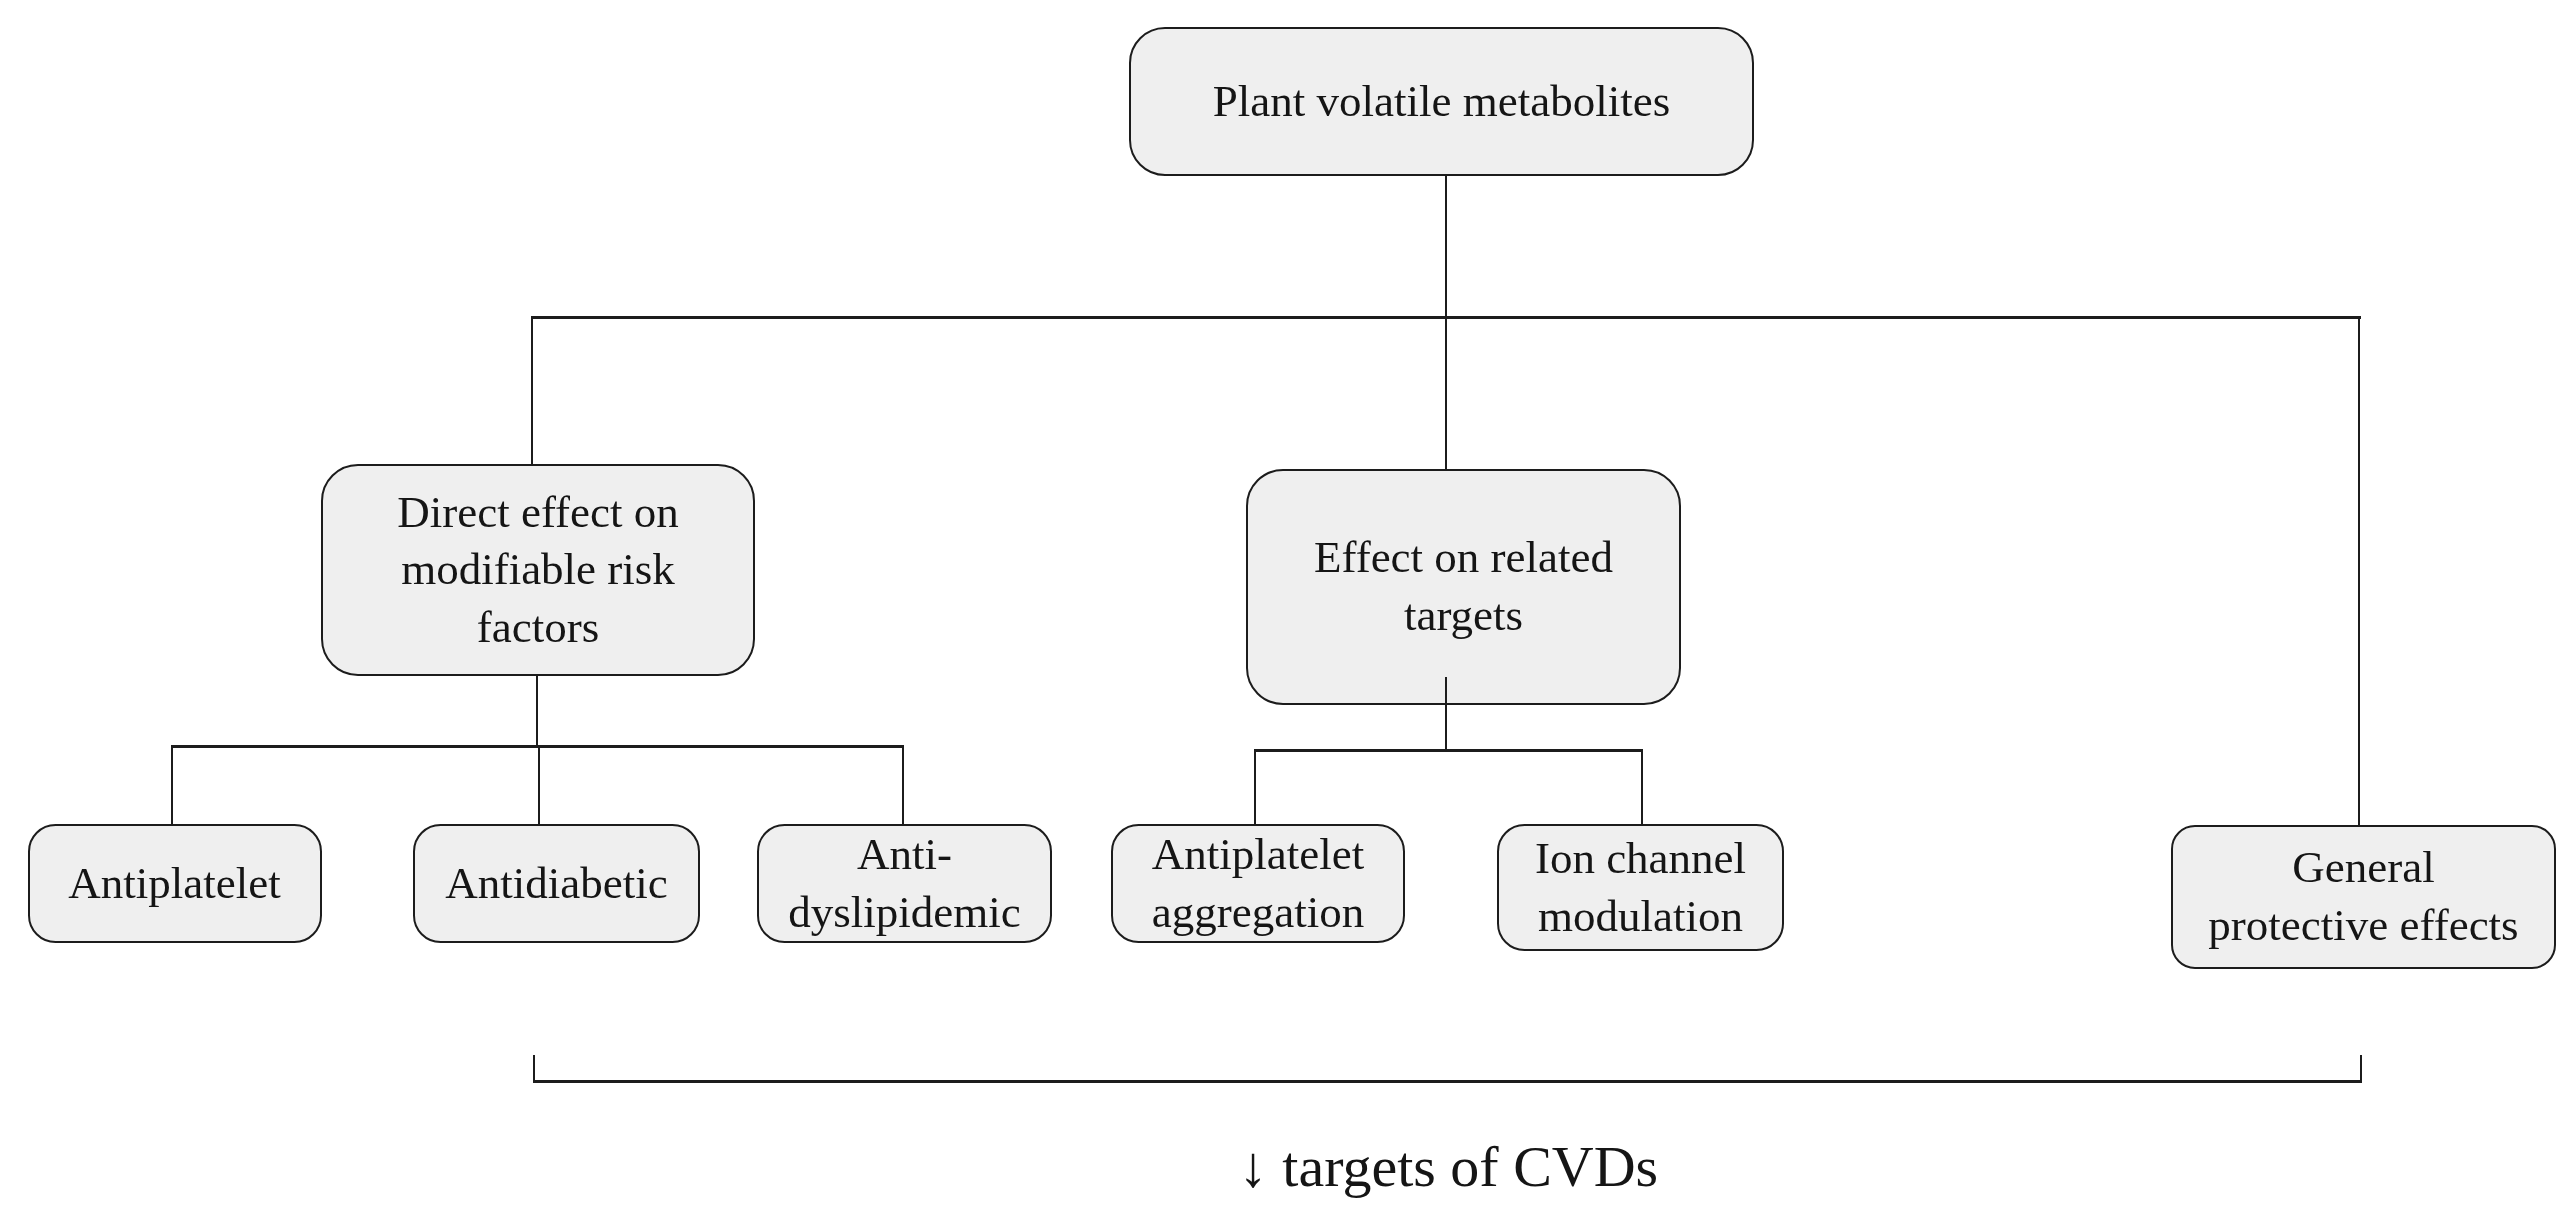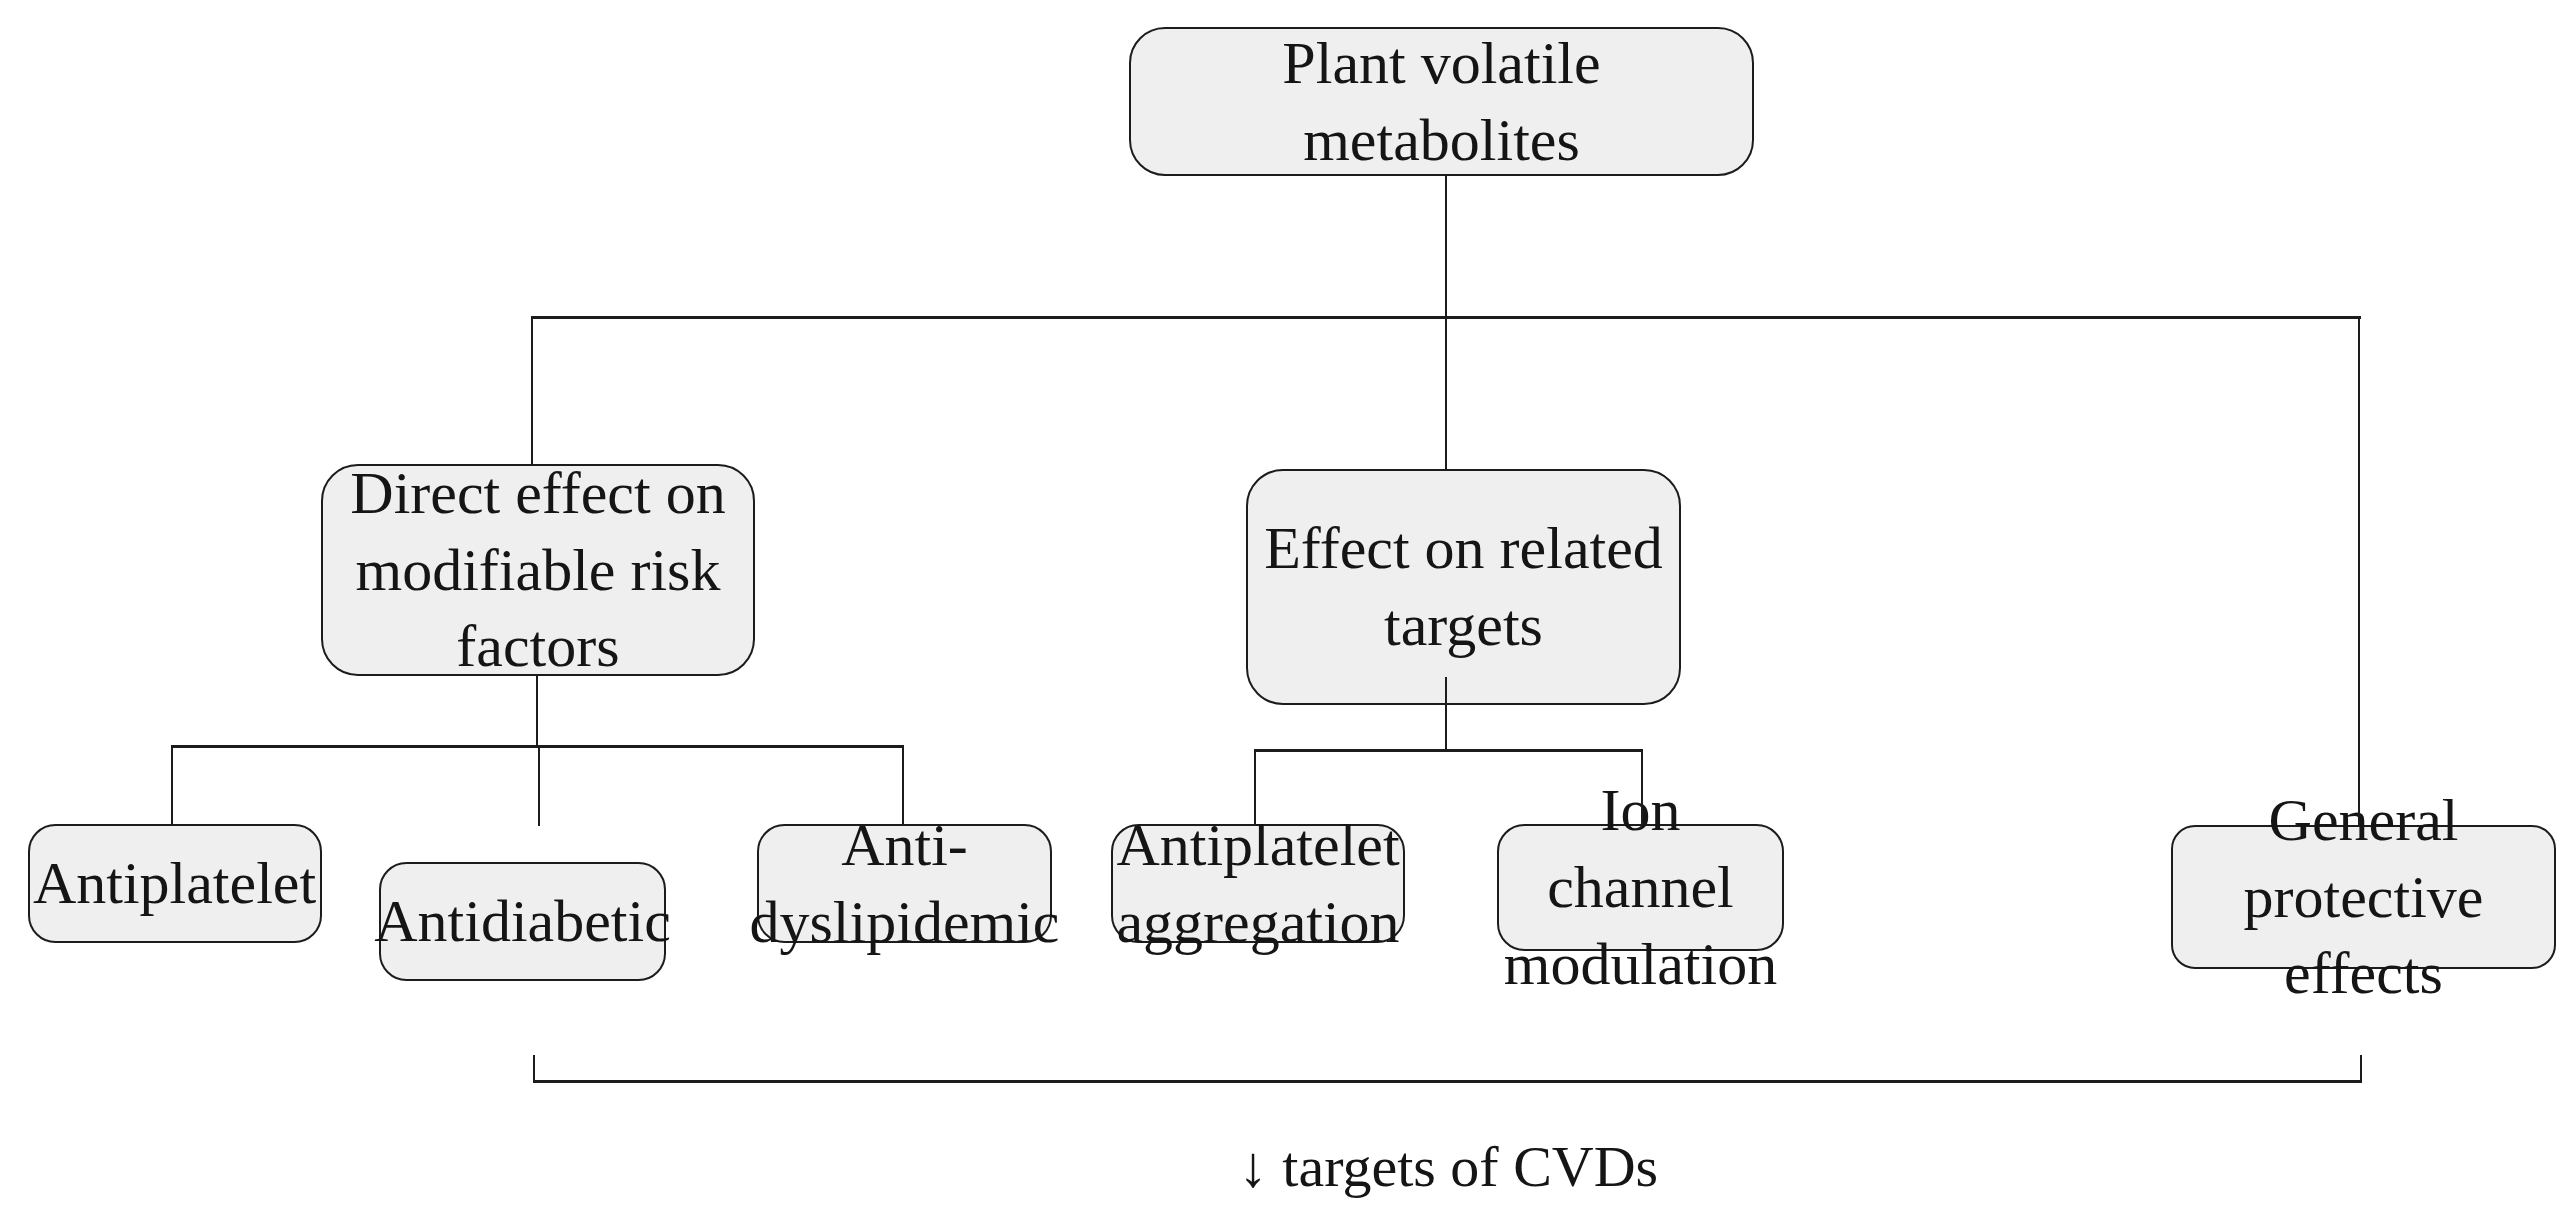--- a/index.html
+++ b/index.html
@@ -18,21 +18,21 @@
     color:var(--text);
     overflow:hidden;
   }
   .box{
     position:absolute;
     box-sizing:border-box;
     background:var(--node-fill);
     border:2.4px solid var(--node-border);
     display:flex;align-items:center;justify-content:center;
     text-align:center;
-    font-size:60px;line-height:1.28;
+    font-size:45px;line-height:1.28;
     white-space:pre-line;
     padding:0 14.6px;
   }
   .hline{position:absolute;height:3.2px;background:var(--connector);}
   .vline{position:absolute;width:2.4px;background:var(--connector);}
   .bracket{
     position:absolute;
     box-sizing:border-box;
     border-left:2.4px solid var(--connector);
     border-right:2.4px solid var(--connector);
@@ -54,21 +54,21 @@
 
   <div class="box" style="left:321px;top:464px;width:434px;height:212px;border-radius:37px;">Direct effect on
 modifiable risk
 factors</div>
 
   <div class="box" style="left:1246px;top:469px;width:435px;height:236px;border-radius:37px;">Effect on related
 targets</div>
 
   <div class="box" style="left:27.5px;top:824px;width:294px;height:119px;border-radius:27.5px;">Antiplatelet</div>
 
-  <div class="box" style="left:379px;top:824px;width:287px;height:119px;border-radius:27.5px;margin-top:38px;">Antidiabetic</div>
+  <div class="box" style="left:413px;top:824px;width:287px;height:119px;border-radius:27.5px;">Antidiabetic</div>
 
   <div class="box" style="left:757px;top:824px;width:295px;height:119px;border-radius:27.5px;">Anti-
 dyslipidemic</div>
 
   <div class="box" style="left:1111px;top:824px;width:294px;height:119px;border-radius:27.5px;text-align:center;">Antiplatelet
 aggregation</div>
 
   <div class="box" style="left:1497px;top:824px;width:287px;height:127px;border-radius:27.5px;">Ion channel
 modulation</div>
 

